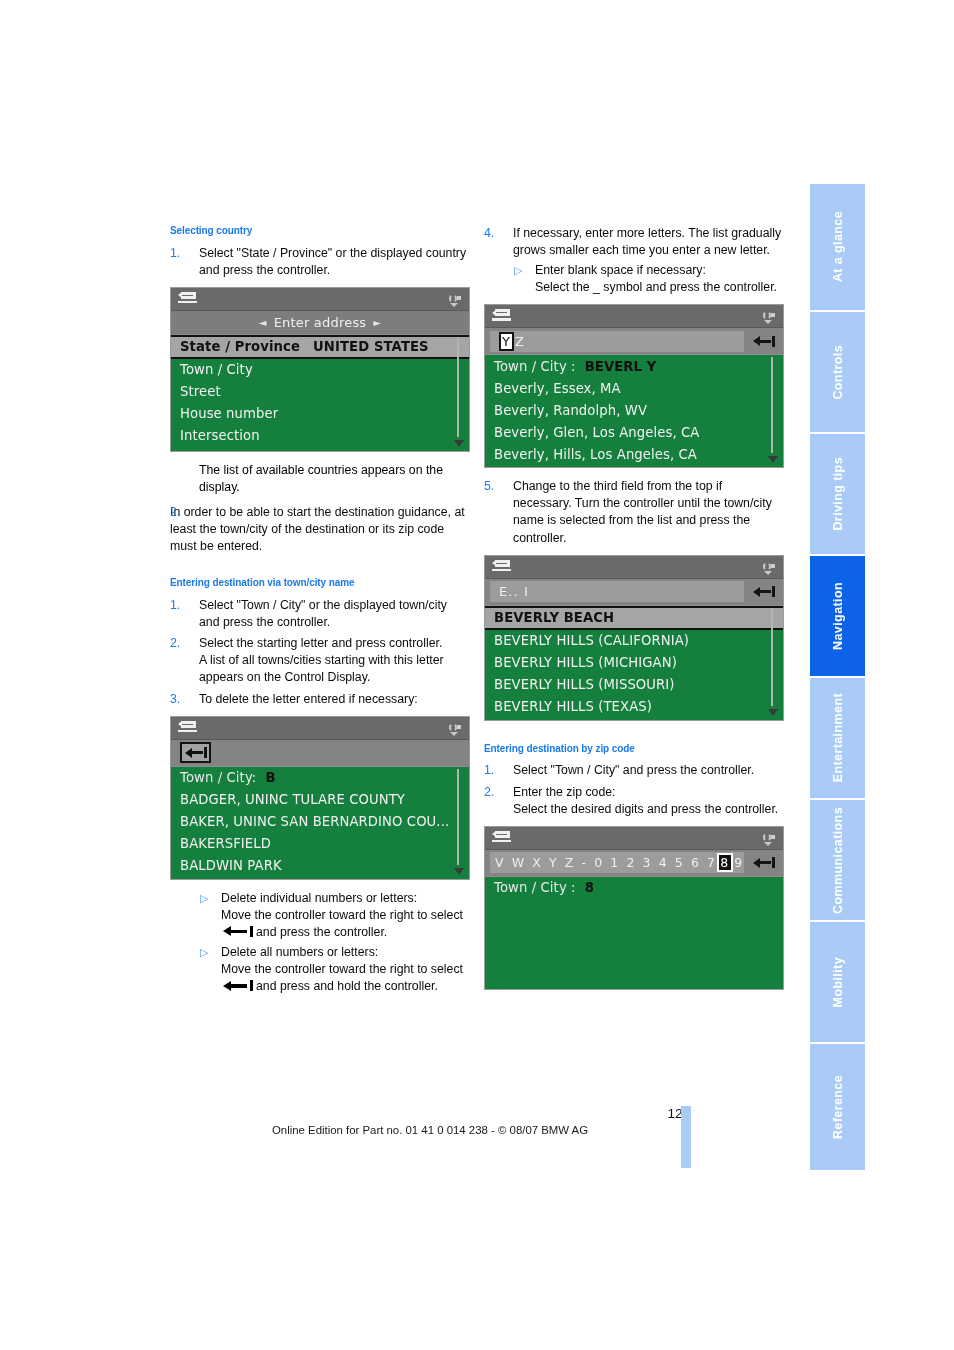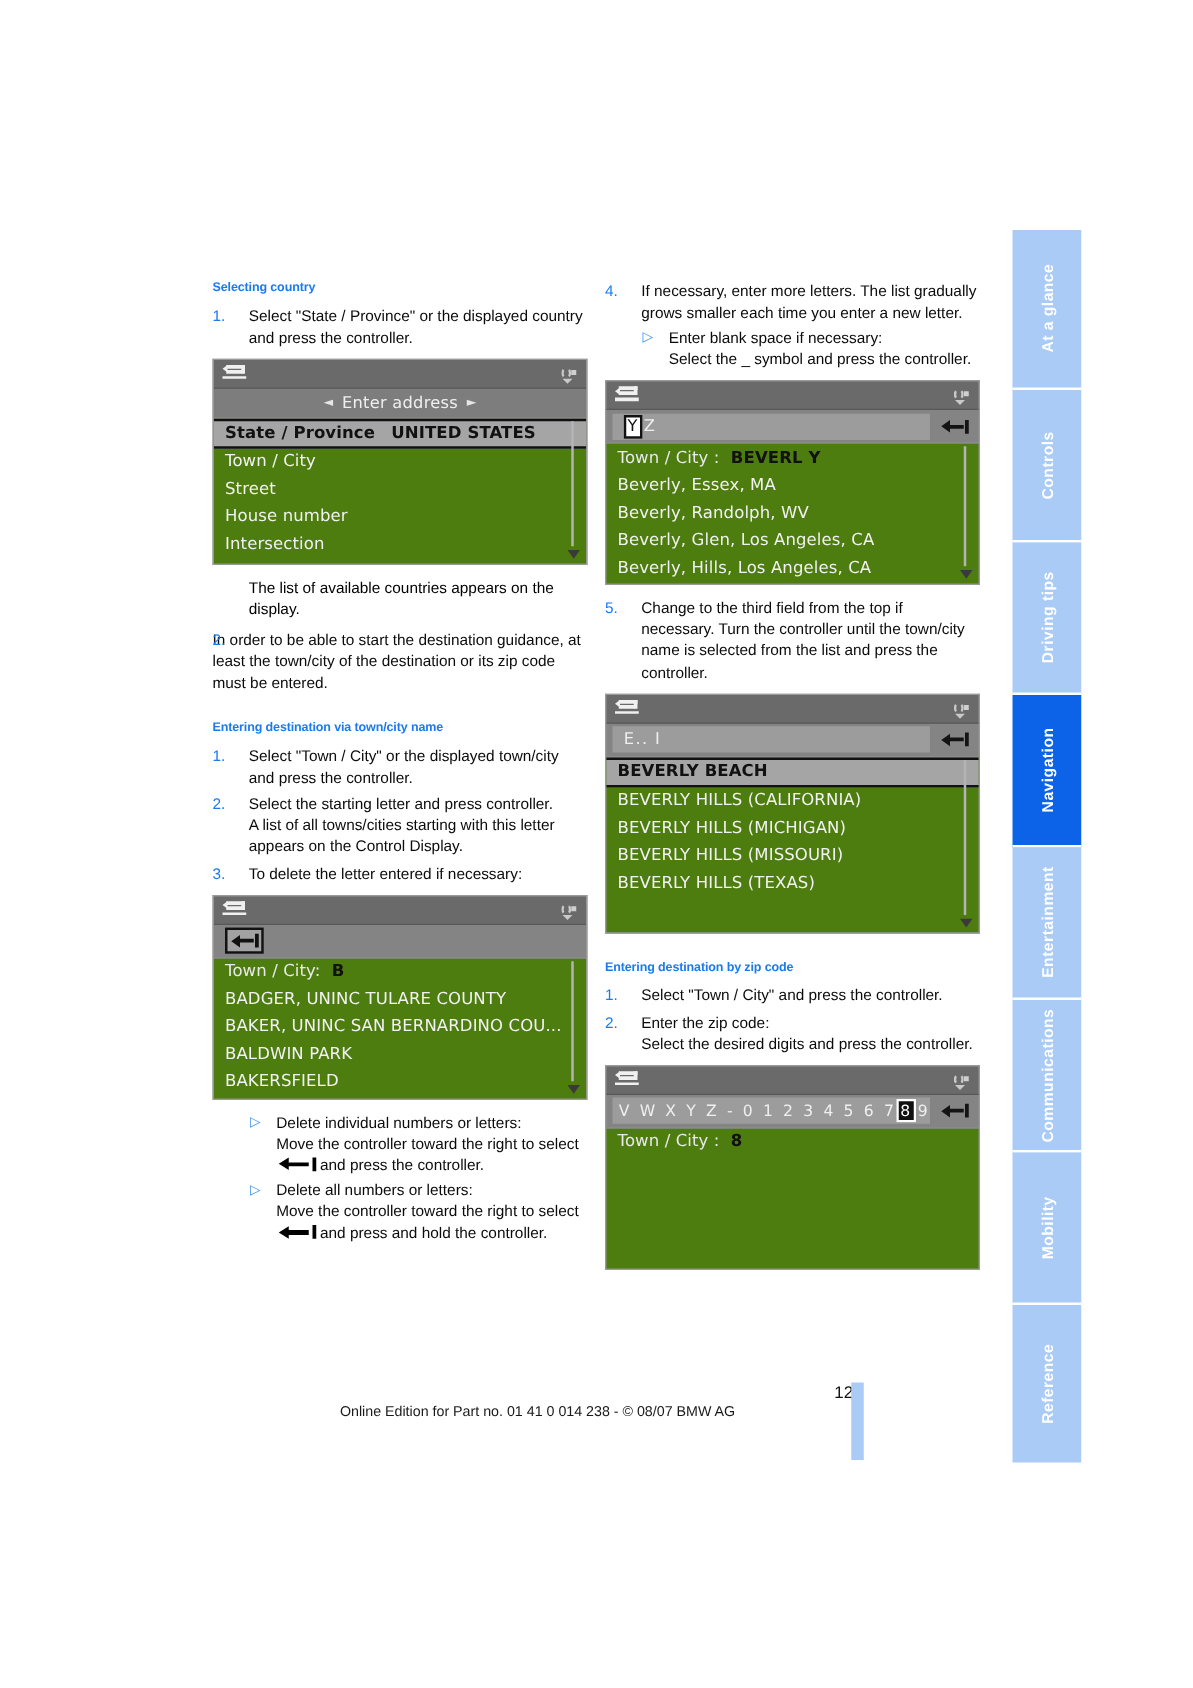--- a/index.html
+++ b/index.html
@@ -246,21 +246,21 @@
                       border-top: 5px solid transparent; border-bottom: 5px solid transparent;
                       border-right: 7px solid #111; }
   .ent-arrow .bar   { position: absolute; right: 0; top: 0; width: 3px; height: 11px; background: #111; }
   .enter-btn.plain .ent-arrow .shaft,
   .enter-btn.plain .ent-arrow .bar { background: #141414; }
   .enter-btn.plain .ent-arrow .head { border-right-color: #141414; }
 
   
   .shot-list {
     position: relative;
-    background: #4d7c0f;
+    background: #15803d;
     padding: 0;
   }
   .row {
     height: 22px;
     display: flex;
     align-items: center;
     padding-left: 9px;
     color: #f2f2f2;
     font-size: 13.2px;
     letter-spacing: 0.1px;
@@ -470,24 +470,24 @@
             <span class="k">Town / City:</span>
             <span class="v">B</span>
           </div>
           <div class="row">
             <span>BADGER, UNINC TULARE COUNTY</span>
           </div>
           <div class="row">
             <span>BAKER, UNINC SAN BERNARDINO COU...</span>
           </div>
           <div class="row">
+            <span>BAKERSFIELD</span>
+          </div>
+          <div class="row">
             <span>BALDWIN PARK</span>
-          </div>
-          <div class="row">
-            <span>BAKERSFIELD</span>
           </div>
           <div class="scrollbar">
             <div class="scroll-track"></div>
             <div class="scroll-down"></div>
           </div>
         </div>
       </div>
     </div>
 
     <ul class="tri" style="padding-left:29px">
@@ -601,21 +601,21 @@
         <div class="shot-letterbar">
           <div class="letters">E.. I</div>
           <div class="enter-btn plain">
             <span class="ent-arrow">
               <i class="head"></i>
                 <i class="shaft"></i>
                 <i class="bar"></i>
             </span>
           </div>
         </div>
-        <div class="shot-list" style="height:140px">
+        <div class="shot-list" style="height:114px">
           <div class="row highlight">
             <span class="hl-label">BEVERLY BEACH</span>
           </div>
           <div class="row">
             <span>BEVERLY HILLS (CALIFORNIA)</span>
           </div>
           <div class="row">
             <span>BEVERLY HILLS (MICHIGAN)</span>
           </div>
           <div class="row">

